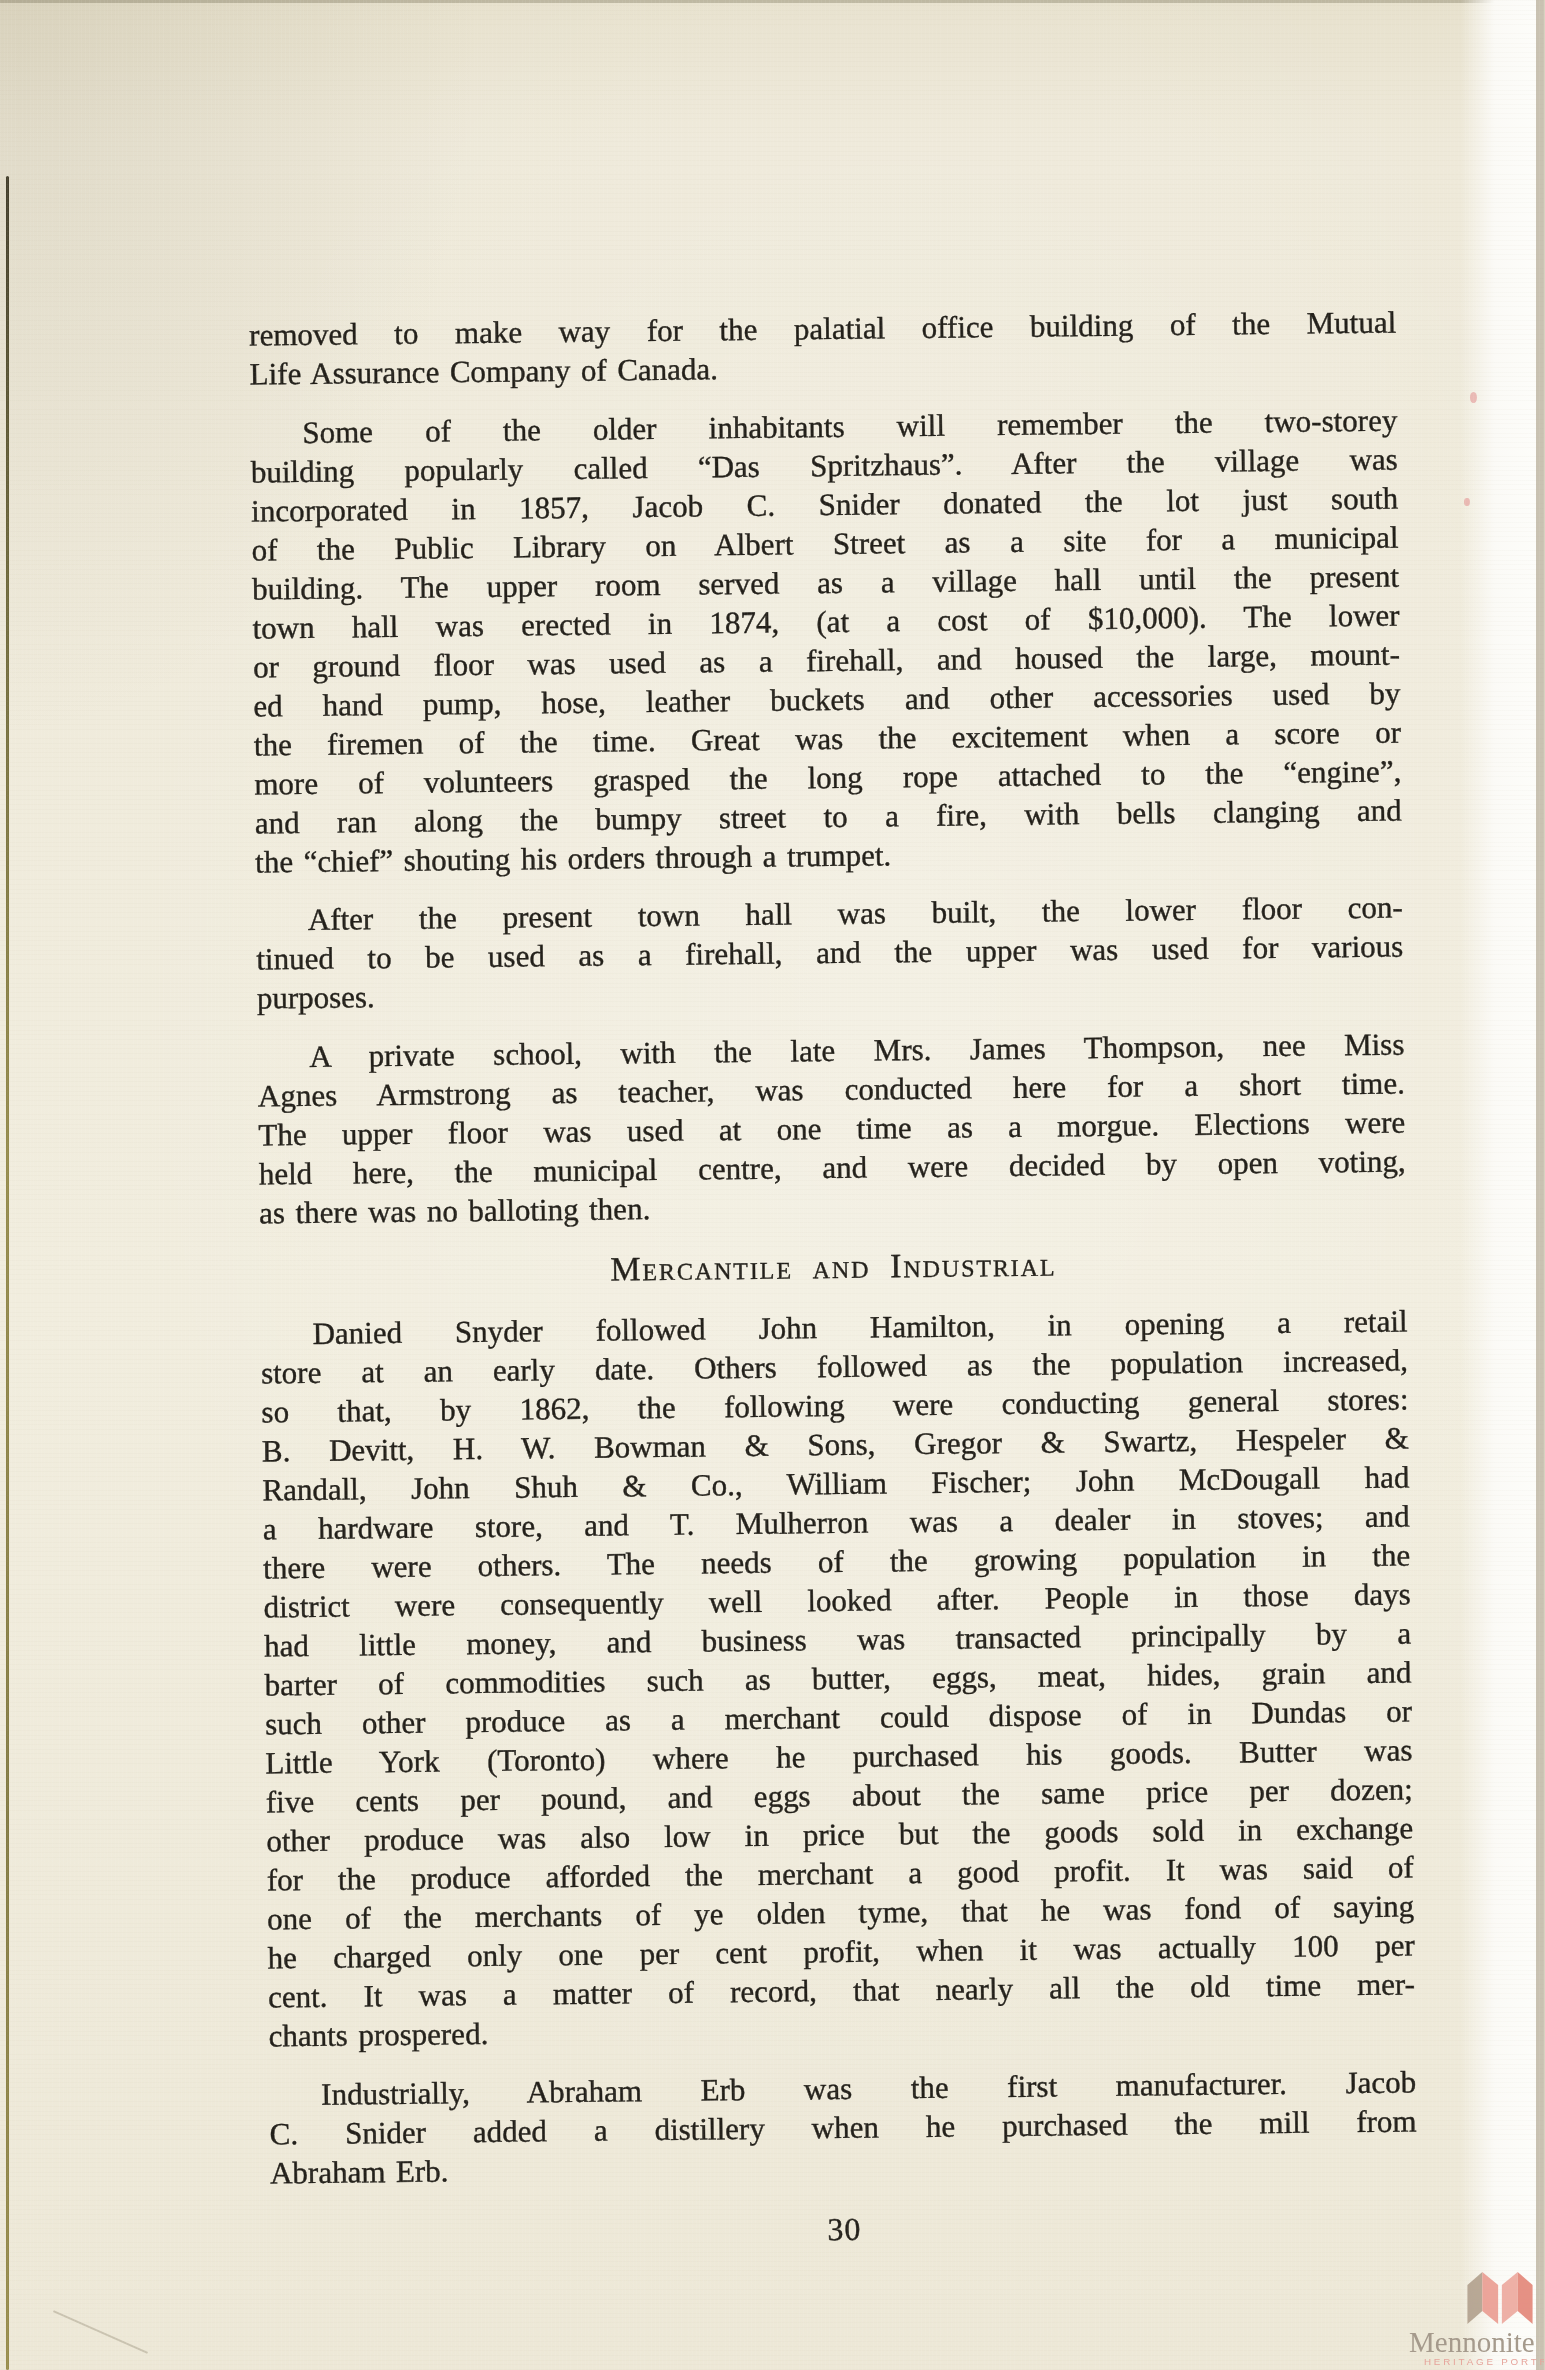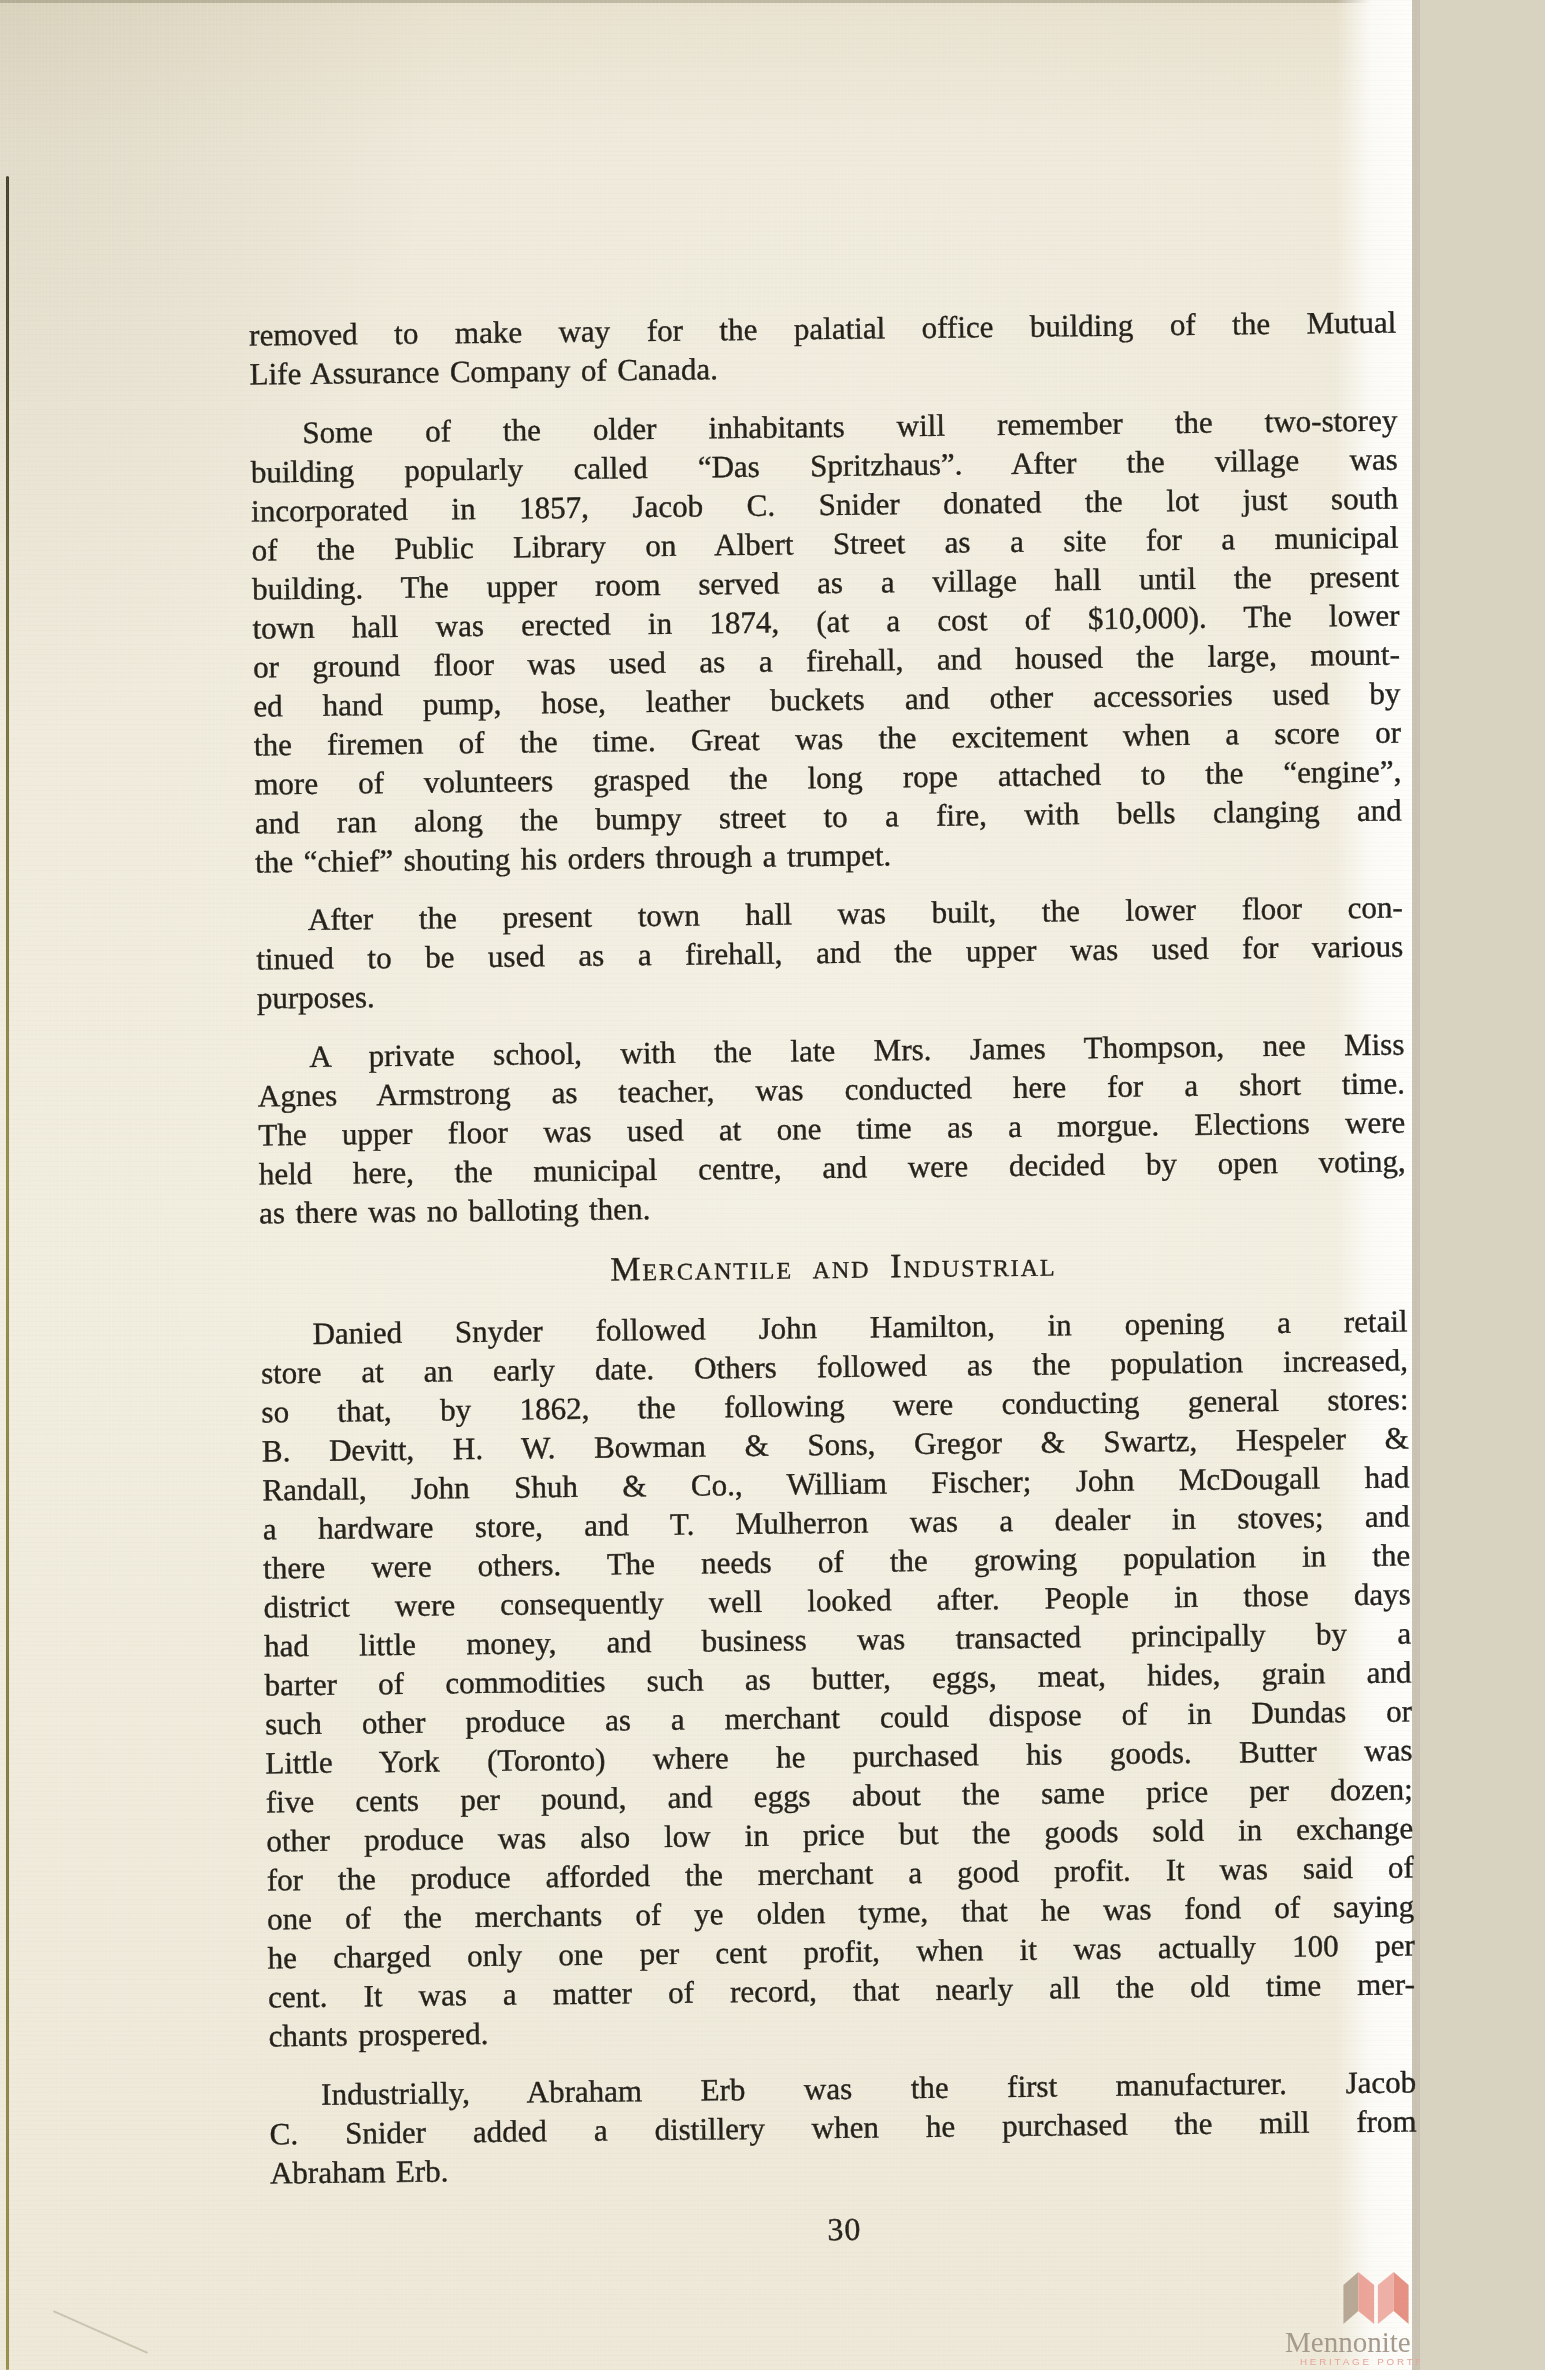--- a/index.html
+++ b/index.html
@@ -2,21 +2,21 @@
 <html style="font-size:15px"><head>
 <meta charset="utf-8">
 <style>
   html,body{margin:0;padding:0;}
   body{
     width:1546px;height:2370px;overflow:hidden;
     font-family:"Liberation Serif", serif;
     background:#d8d2c0;
   }
   .page{
-    position:relative;width:1420px;height:2370px;overflow:hidden;
+    position:relative;width:1544px;height:2370px;overflow:hidden;
     background:
       radial-gradient(ellipse at 58% 42%, rgba(255,255,255,.22), rgba(255,255,255,0) 62%),
       radial-gradient(ellipse at 0% 0%, rgba(150,140,110,.18), rgba(150,140,110,0) 22%),
       linear-gradient(180deg,#e7e1cd 0%,#eee9d9 6%,#f1edde 55%,#ede8d7 100%);
   }
   .page::after{ 
     content:"";position:absolute;inset:0;pointer-events:none;
     background:
       repeating-linear-gradient(90deg, rgba(255,255,255,.05) 0 0.9px, rgba(0,0,0,0) 0.9px 3.7px),
       repeating-linear-gradient(0deg, rgba(170,160,130,.04) 0 0.9px, rgba(0,0,0,0) 0.9px 4.7px);

